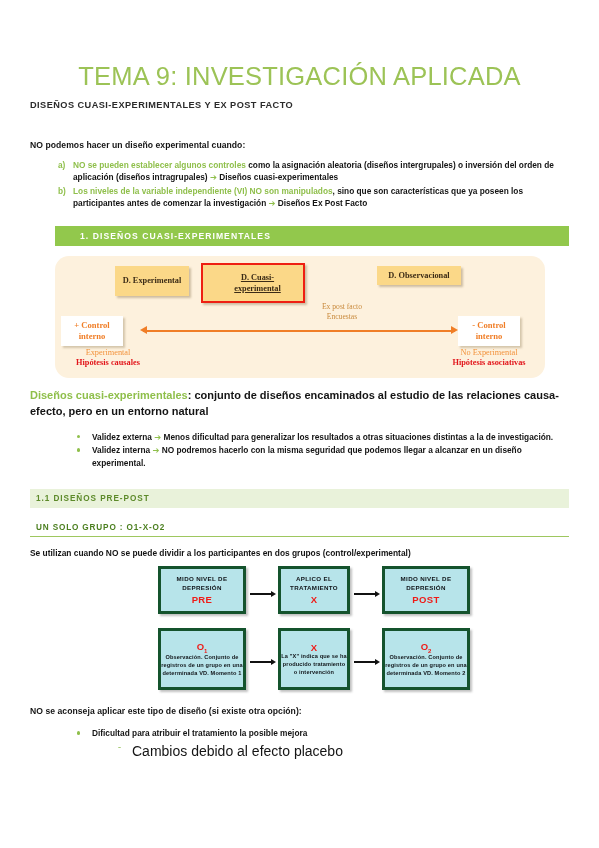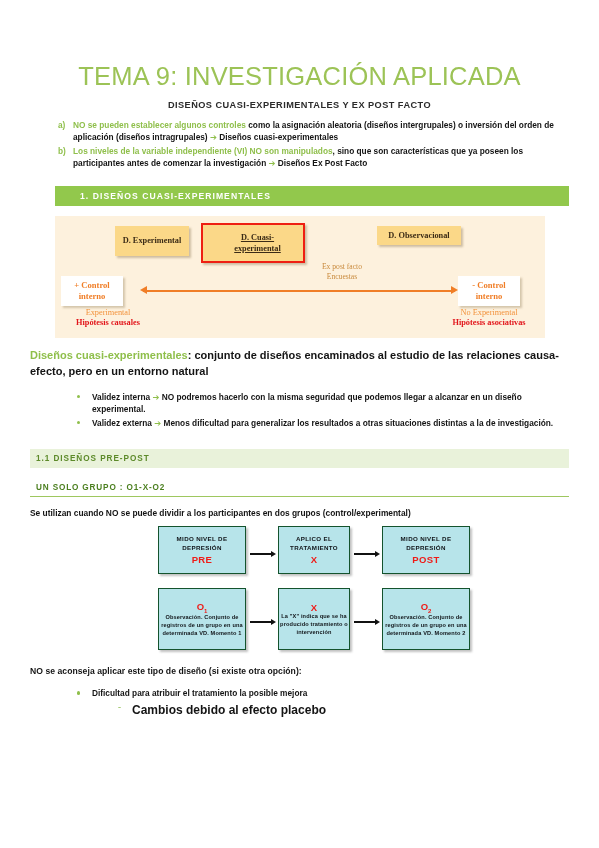--- a/index.html
+++ b/index.html
@@ -17,21 +17,20 @@
     text-align:center;
     color:#9cc356;
     font-size:25.5px;
     font-weight:400;
     letter-spacing:.2px;
     margin:0;
     padding-top:62px;
     line-height:1.12;
   }
   .subtitle{
-    text-align:center;
     color:#2b2b2b;
     font-size:9.2px;
     font-weight:600;
     letter-spacing:.45px;
     margin:9px 0 5px 0;
   }
 
   
   .lead{
     font-size:8.6px;font-weight:700;color:#141414;
@@ -89,20 +88,21 @@
   }
 
   
   .diag1{
     position:relative;
     background:#fdf1dd;
     margin:10px 0 0 25px;
     width:490px;height:122px;
     box-sizing:border-box;
     font-family:"Liberation Serif","DejaVu Serif",serif;
+    border-radius:14px;
   }
   .dbox{
     position:absolute;
     background:#fbd888;
     color:#3b2b16;
     font-size:8.3px;
     font-weight:600;
     text-align:center;
     line-height:1.35;
     display:flex;align-items:center;justify-content:center;
@@ -160,35 +160,35 @@
     position:relative;padding-left:16px;margin-bottom:1px;
     font-size:8.3px;line-height:1.5;font-weight:700;color:#141414;
   }
   ul.bul li:before{
     content:"";position:absolute;left:1px;top:4px;
     width:3.4px;height:3.4px;border-radius:50%;background:#8fbf4b;
   }
   ul.dash{list-style:none;margin:1px 0 0 0;padding:0 0 0 24px;}
   ul.dash li{
     position:relative;padding-left:16px;margin-bottom:1px;
-    font-size:12px;line-height:1.5;font-weight:700;color:#141414;
+    font-size:14px;line-height:1.5;font-weight:400;color:#141414;
   }
   ul.dash li:before{
     content:"";position:absolute;left:2px;top:6px;
     width:3px;height:1.4px;background:#a8cc78;
   }
 
   .para{font-size:11px;line-height:1.5;color:#141414;font-weight:700;margin:9px 0 0 0;}
   .para .tag{color:#8fbf4b;font-weight:700;}
   .plain{font-size:8.4px;font-weight:700;color:#141414;margin:11px 0 0 0;}
 
   
   .diag2{position:relative;margin:8px 0 0 0;height:140px;}
   .fbox{
-    position:absolute;background:#b7e4ea;border:1px solid #14532d;
+    position:absolute;background:#b7e4ea;border:3px solid #14532d;
     box-sizing:border-box;text-align:center;
     display:flex;flex-direction:column;align-items:center;justify-content:center;
     box-shadow:2px 2px 2px rgba(120,120,120,.45);
   }
   .fbox .t{font-size:6.2px;font-weight:700;color:#101418;letter-spacing:.35px;line-height:1.45;}
   .fbox .big{font-size:9.5px;font-weight:700;color:#ef1a17;letter-spacing:.4px;margin-top:1px;}
   .fbox .o{font-size:9.5px;font-weight:700;color:#ef1a17;}
   .fbox .o sub{font-size:6px;}
   .fbox .d{font-size:5.6px;font-weight:700;color:#101418;line-height:1.42;letter-spacing:.15px;}
 
@@ -213,20 +213,21 @@
   #a4h{left:345px;top:92.5px;}
 </style>
 </head>
 <body>
 
 <div class="page">
 
   <h1 class="title">TEMA 9: INVESTIGACIÓN APLICADA</h1>
   <div class="subtitle">DISEÑOS CUASI-EXPERIMENTALES Y EX POST FACTO</div>
 
+  <p class="lead">NO podemos hacer un diseño experimental cuando:</p>
 
   <ol class="abc">
     <li>
       <span class="mk">a)</span><span class="gr">NO se pueden establecer algunos controles</span><span> como la asignación aleatoria (diseños intergrupales) o inversión del orden de aplicación (diseños intragrupales) </span><span class="arrow">➔</span><span> Diseños cuasi-experimentales</span>
     </li>
     <li>
       <span class="mk">b)</span><span class="gr">Los niveles de la variable independiente (VI) NO son manipulados</span><span>, sino que son características que ya poseen los participantes antes de comenzar la investigación </span><span class="arrow">➔</span><span> Diseños Ex Post Facto</span>
     </li>
   </ol>
 
@@ -270,22 +271,22 @@
     </div>
     <div class="cap" id="cap-r">
       <div class="l1">No Experimental</div>
       <div class="l2">Hipótesis asociativas</div>
     </div>
   </div>
 
   <p class="para"><span class="tag">Diseños cuasi-experimentales</span><span>: conjunto de diseños encaminados al estudio de las relaciones causa-efecto, pero en un entorno natural</span></p>
 
   <ul class="bul">
+    <li><span>Validez externa </span><span class="arrow">➔</span><span> Menos dificultad para generalizar los resultados a otras situaciones distintas a la de investigación.</span></li>
     <li><span>Validez interna </span><span class="arrow">➔</span><span> NO podremos hacerlo con la misma seguridad que podemos llegar a alcanzar en un diseño experimental.</span></li>
-    <li><span>Validez externa </span><span class="arrow">➔</span><span> Menos dificultad para generalizar los resultados a otras situaciones distintas a la de investigación.</span></li>
   </ul>
 
   <div class="secbar-sub">1.1 DISEÑOS PRE-POST</div>
   <div class="secbar-rule">UN SOLO GRUPO : O1-X-O2</div>
 
   <p class="plain">Se utilizan cuando NO se puede dividir a los participantes en dos grupos (control/experimental)</p>
 
   <div class="diag2">
     <div class="fbox" id="f1">
       <div class="t">MIDO NIVEL DE</div>

